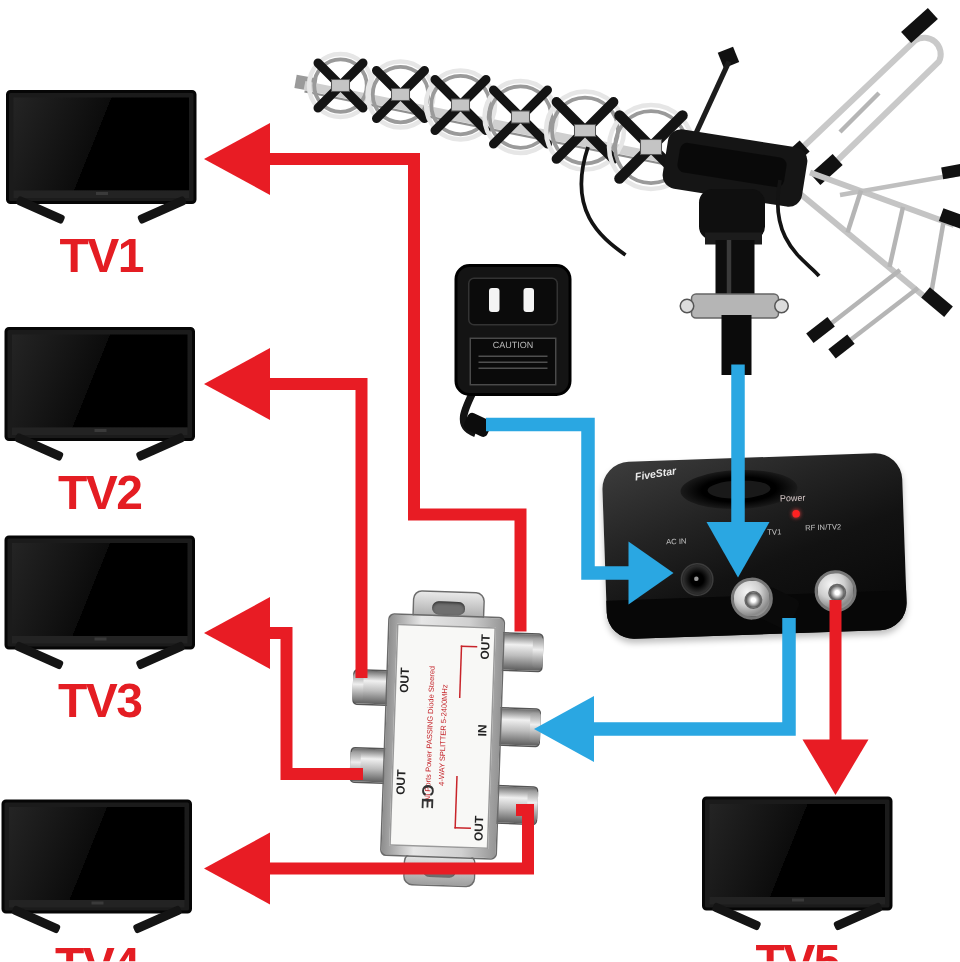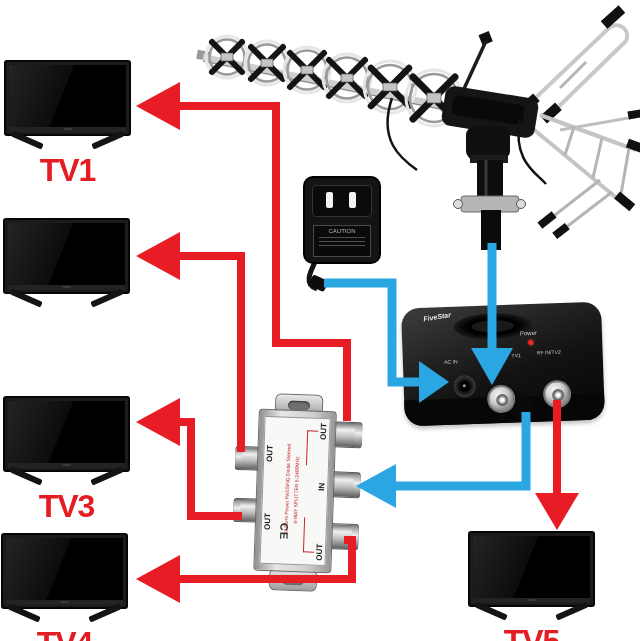--- a/index.html
+++ b/index.html
@@ -221,22 +221,23 @@
   </div>
   <div class="tv" style="left:3px;top:218px;">
     <div class="tv-body">
         <div class="tv-screen"></div>
         <div class="tv-strip">
           <i></i>
         </div>
       <span class="leg l"></span>
         <span class="leg r"></span>
       </div>
-  </div>
-  <div class="tv" style="left:3px;top:396px;">
+    <div class="tv-label">TV2</div>
+  </div>
+  <div class="tv" style="left:3px;top:357px;">
     <div class="tv-body">
         <div class="tv-screen"></div>
         <div class="tv-strip">
           <i></i>
         </div>
       <span class="leg l"></span>
         <span class="leg r"></span>
       </div>
     <div class="tv-label">TV3</div>
   </div>

